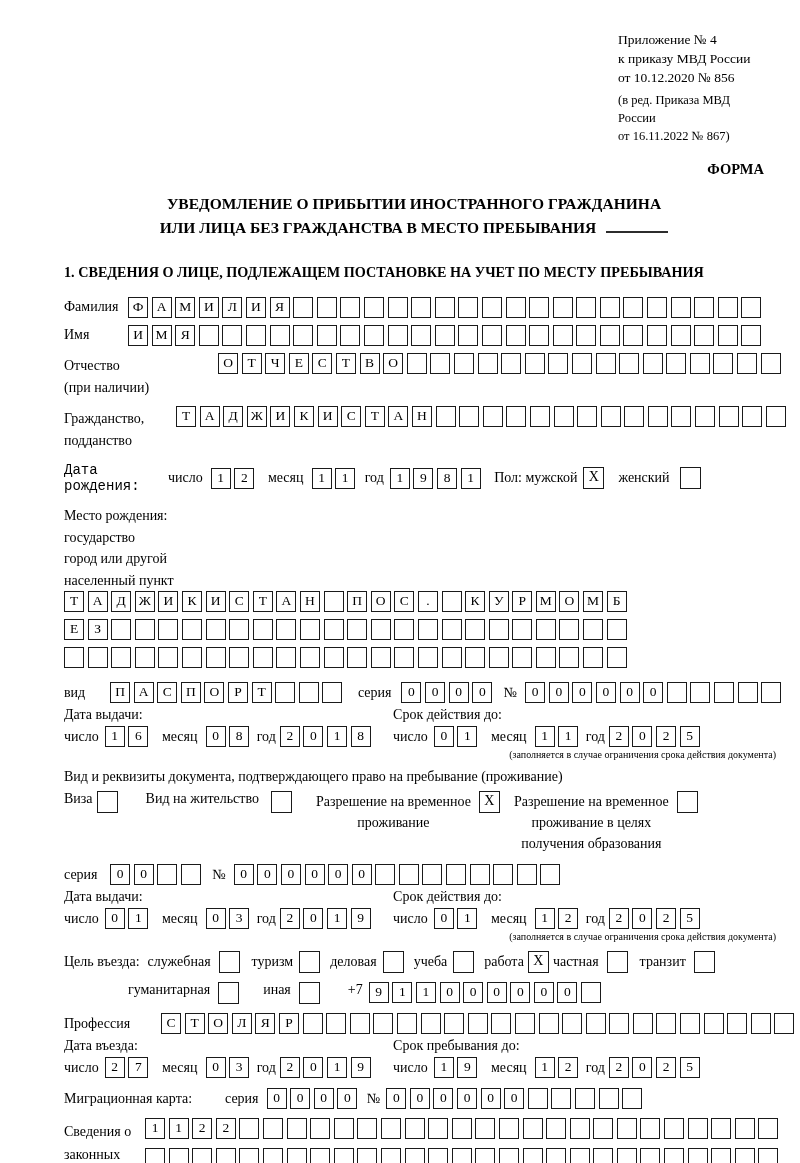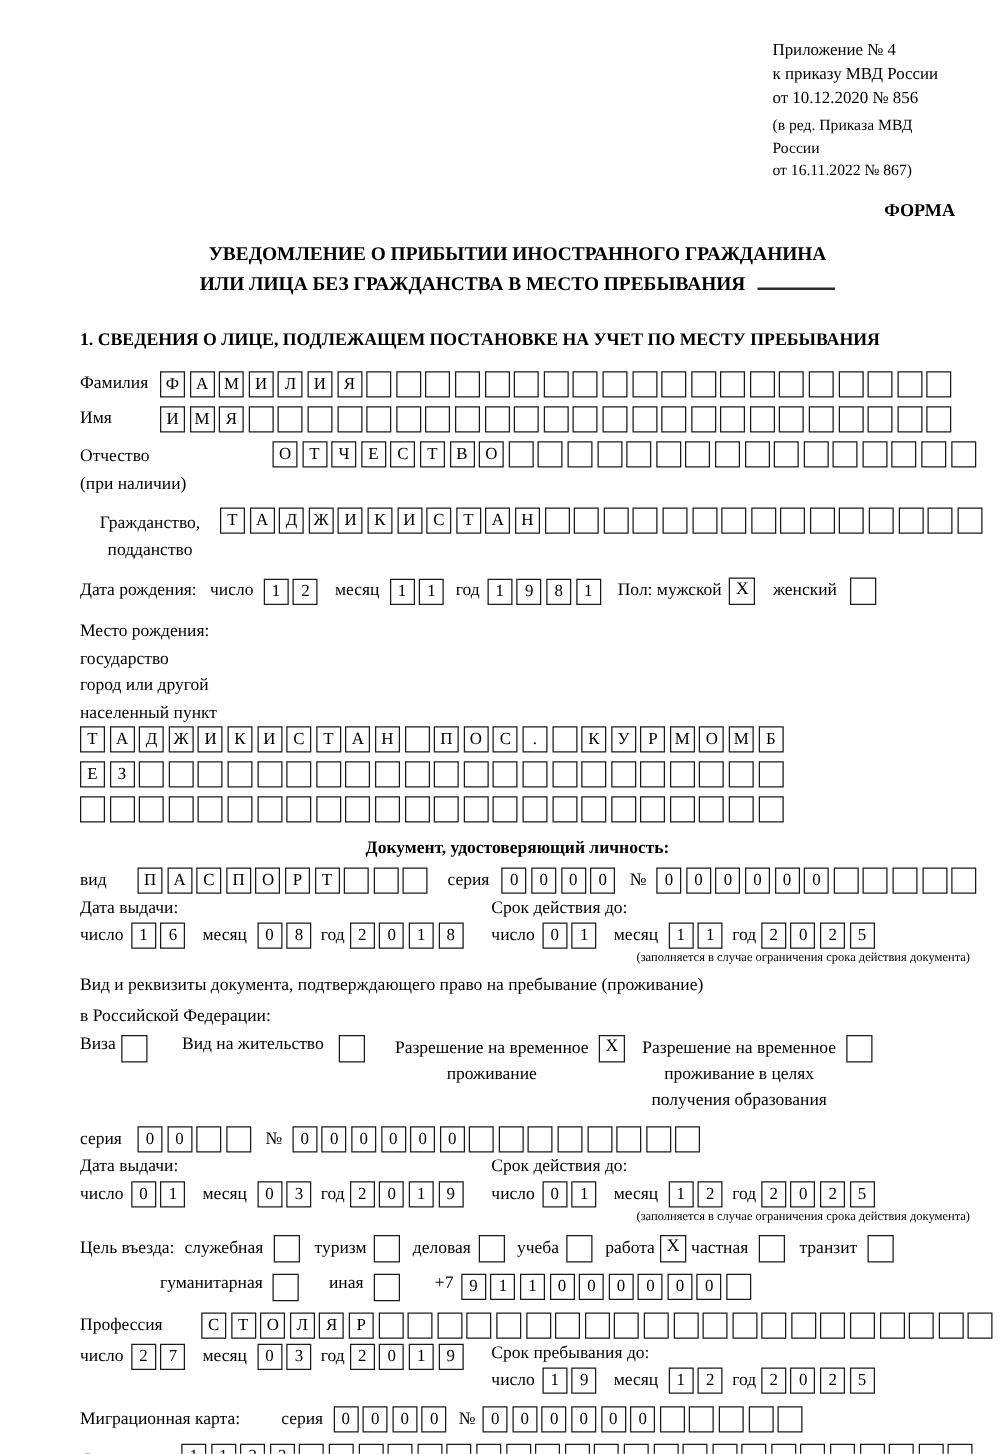--- a/index.html
+++ b/index.html
@@ -32,21 +32,21 @@
   .cb {
     box-sizing:border-box; flex:none;
     width:21px; height:22px;
     border:1.8px solid #1a1a1a;
     text-align:center; font-size:14px; line-height:18px;
   }
 
   .f-row { display:flex; align-items:flex-start; margin-top:7px; }
   .lbl { flex:none; padding-top:2px; }
   .w64 { width:64px; } .w46 { width:46px; } .w81 { width:81px; }
-  .w104 { width:104px; } .w112 { width:112px;text-align:center; } .w141 { width:141px; } .w154 { width:154px; } .w161 { width:161px; }
+  .w104 { width:104px;font-family:Liberation Mono, monospace; } .w112 { width:112px; } .w141 { width:141px; } .w154 { width:154px; } .w161 { width:161px; }
   .mr4{margin-right:4px;} .mr6{margin-right:6px;} .mr8{margin-right:8px;} .mr10{margin-right:10px;} .mr12{margin-right:12px;} .mr14{margin-right:14px;} .mr24{margin-right:24px;} .mr28{margin-right:28px;}
   .two-line { line-height:22px; }
   .stack > .cells { margin-bottom:7px; }
   .lh215 { line-height:21.5px; }
 
   .doc-heading { text-align:center; font-weight:bold; margin-top:6px; font-size:14px; }
 
   .dates { display:flex; margin-top:4px; }
   .dcol1 { width:346px; }
   .dcol2 { width:390px; }
@@ -326,21 +326,20 @@
           <span class="cell"></span>
           <span class="cell"></span>
           <span class="cell"></span>
           <span class="cell"></span>
           <span class="cell"></span>
           <span class="cell"></span>
         </span>
     </span>
   </div>
 
-  <div class="doc-heading">Документ, удостоверяющий личность:</div>
 
   <div class="f-row" style="align-items:center;">
     <span class="lbl w46" style="padding-top:0;">вид</span>
     <span class="cells mr12">
         <span class="cell">П</span>
         <span class="cell">А</span>
         <span class="cell">С</span>
         <span class="cell">П</span>
         <span class="cell">О</span>
         <span class="cell">Р</span>
@@ -414,21 +413,20 @@
             <span class="cell">0</span>
             <span class="cell">2</span>
             <span class="cell">5</span>
           </span>
       </div>
     </div>
   </div>
   <div class="dnote">(заполняется в случае ограничения срока действия документа)</div>
 
   <div class="para">Вид и реквизиты документа, подтверждающего право на пребывание (проживание)</div>
-  <div class="para">в Российской Федерации:</div>
 
   <div class="permit-row">
     <span class="pitem mr28">
       <span class="mr4">Виза</span>
       <span class="cb"></span>
     </span>
     <span class="pitem mr24">
       <span class="mr12">Вид на жительство</span>
       <span class="cb"></span>
     </span>
@@ -590,20 +588,21 @@
         <span class="cell"></span>
         <span class="cell"></span>
         <span class="cell"></span>
         <span class="cell"></span>
         <span class="cell"></span>
       </span>
   </div>
 
   <div class="dates">
     <div class="dcol1">
+      <div class="dhead">Дата въезда:</div>
       <div class="drow">
         <span class="mr6">число</span>
         <span class="cells mr10">
             <span class="cell">2</span>
             <span class="cell">7</span>
           </span>
         <span class="mr8">месяц</span>
         <span class="cells mr4">
             <span class="cell">0</span>
             <span class="cell">3</span>

